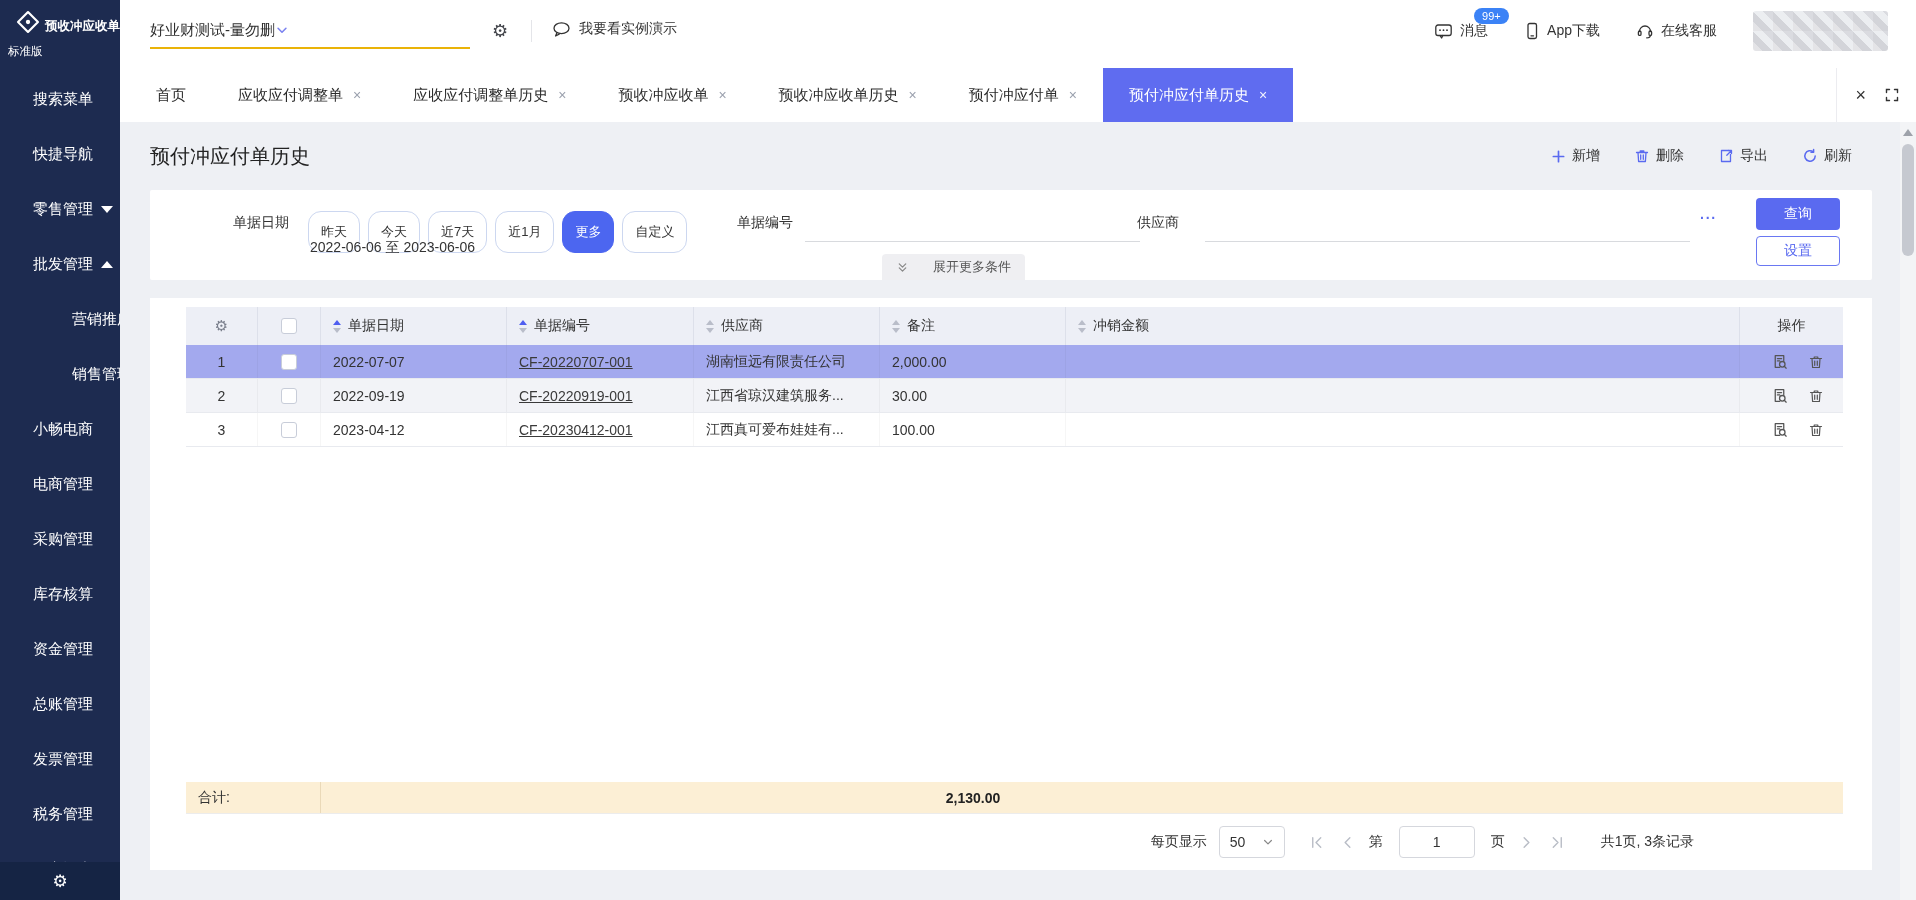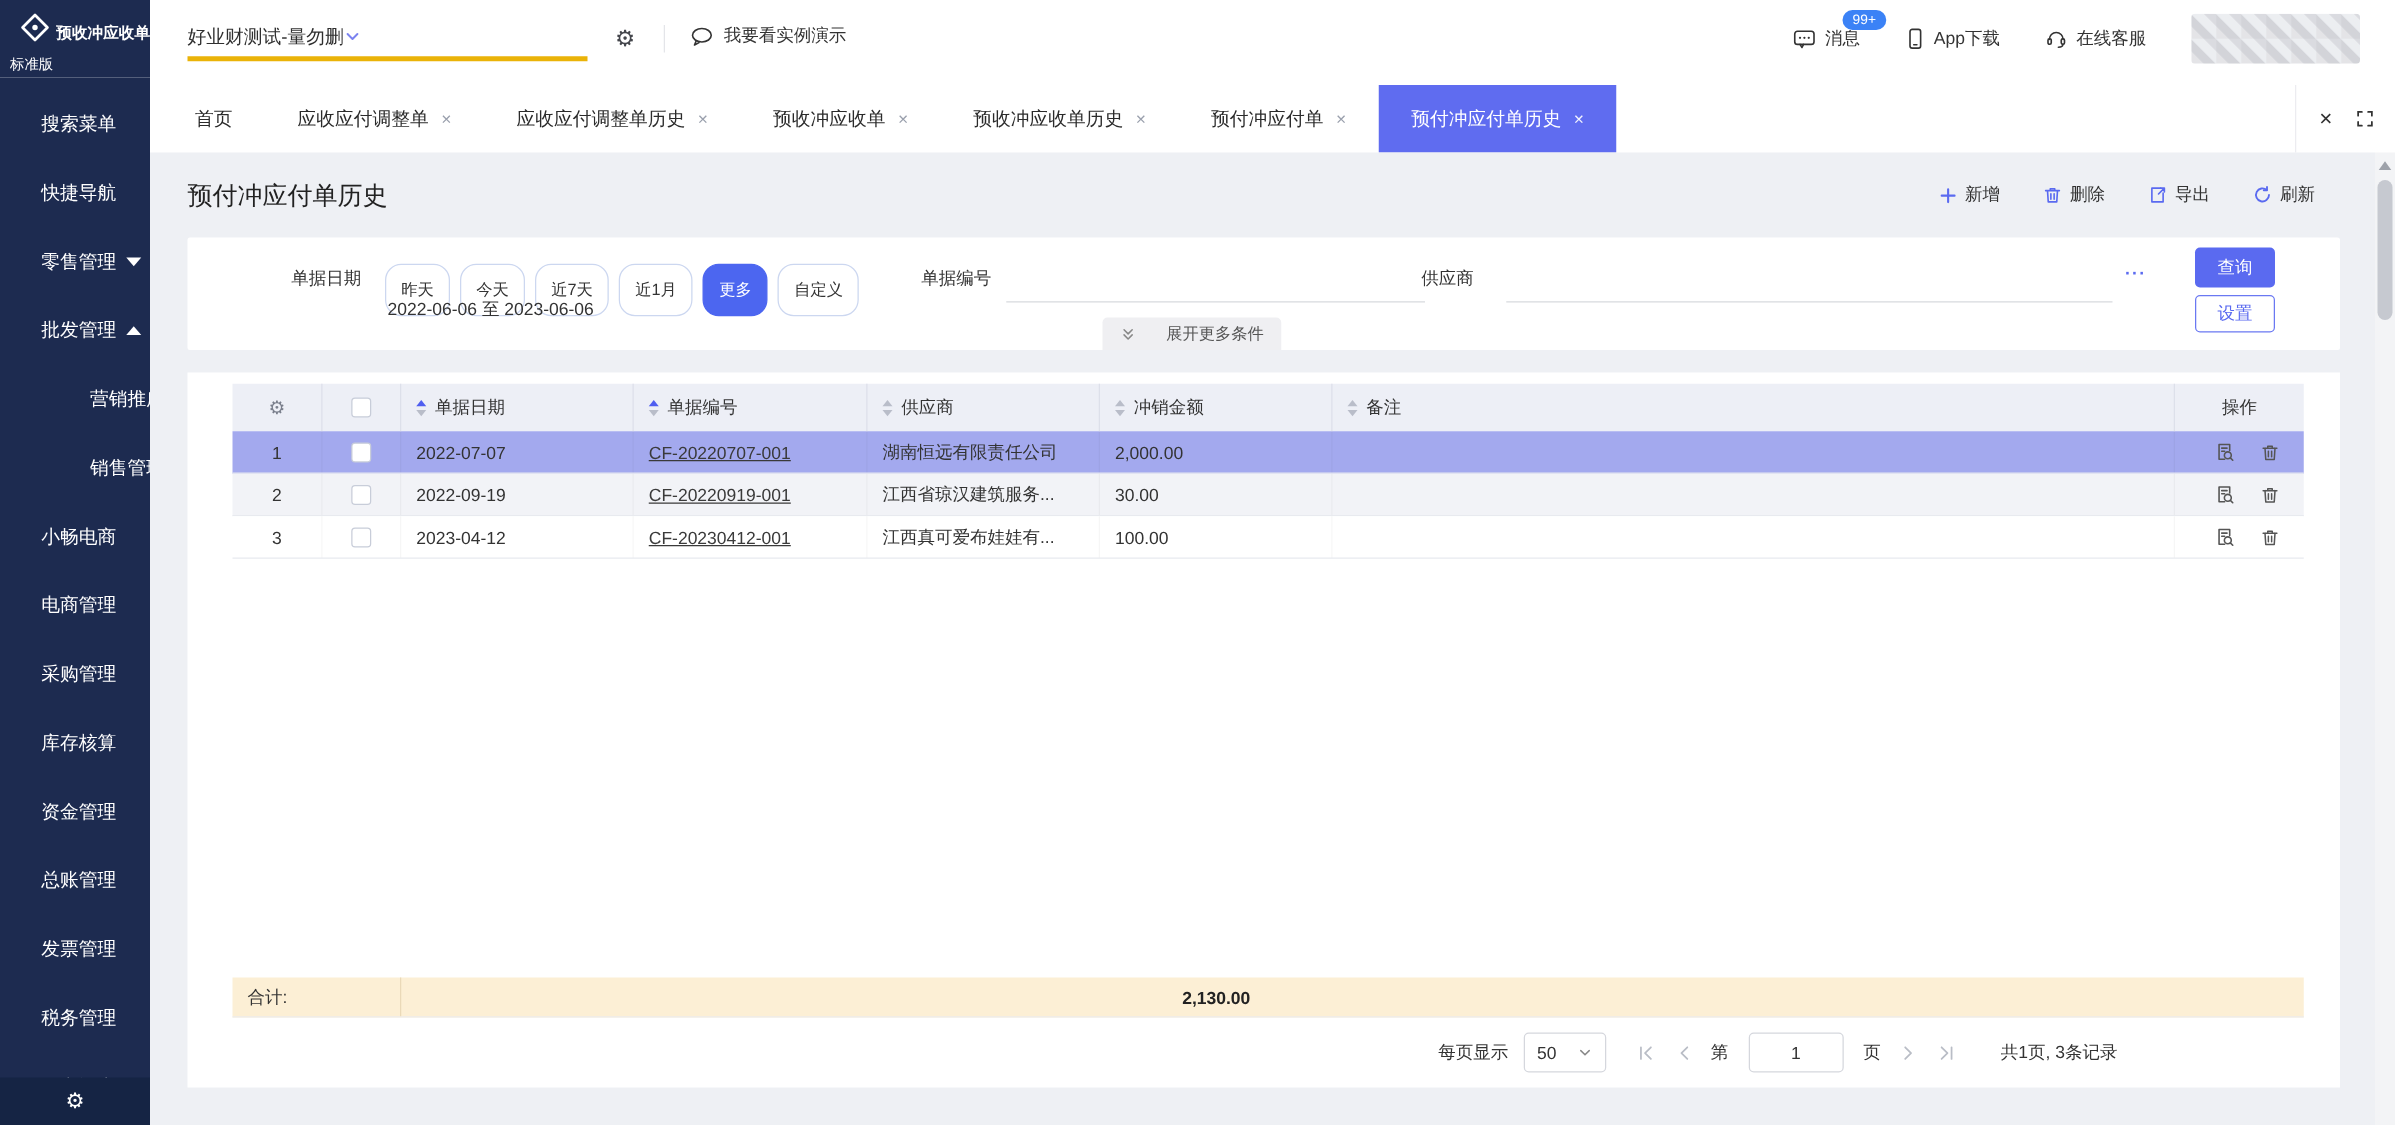--- a/index.html
+++ b/index.html
@@ -7,21 +7,21 @@
   .stage{position:relative;width:1916px;height:900px;background:#fff;overflow:hidden;
          font-family:"Liberation Sans","DejaVu Sans",sans-serif;color:#333;font-size:14px}
   svg{display:block}
 
   
   .topbar{position:absolute;top:0;left:0;width:1916px;height:62px;background:#fff}
   .logo-block{position:absolute;top:0;left:0;width:120px;height:62px;background:#1d2b50;color:#fff}
   .logo-ic{position:absolute;left:15px;top:9px}
   .brand-name{position:absolute;left:45px;top:18px;font-size:12.5px;font-weight:700;white-space:nowrap}
   .brand-ed{position:absolute;left:8px;top:44px;font-size:11.5px}
-  .account{position:absolute;left:150px;top:13px;width:320px;height:36px;border-bottom:4px solid #eab308;
+  .account{position:absolute;left:150px;top:13px;width:320px;height:36px;border-bottom:2px solid #eab308;
            display:flex;align-items:center;justify-content:flex-start;font-size:15px;color:#2f2f2f}
   .tb-gear{position:absolute;left:492px;top:21px;font-size:18px;color:#44464c;line-height:20px}
   .tb-div{position:absolute;left:531px;top:20px;width:1px;height:22px;background:#e4e5e9}
   .demo{position:absolute;left:552px;top:20px;display:flex;align-items:center;gap:8px;color:#333}
   .topbar-right{position:absolute;right:28px;top:0;height:62px;display:flex;align-items:center;gap:36px}
   .tb-item{display:flex;align-items:center;gap:7px;color:#333}
   .msg-wrap{position:relative}
   .badge{position:absolute;top:-14px;left:40px;background:#3b82f6;color:#fff;font-size:11px;font-weight:400;
          padding:2px 8px;border-radius:10px;white-space:nowrap}
   .user-blur{width:135px;height:40px;border-radius:3px;
@@ -63,21 +63,21 @@
   
   .filter-card{position:absolute;left:30px;top:68px;width:1722px;height:90px;background:#fff;border-radius:2px}
   .f-label{position:absolute;font-size:14px;color:#333}
   .pills{position:absolute;left:158px;top:21px;display:flex;gap:8px}
   .pill{height:42px;padding:0 12px;display:flex;align-items:center;font-size:13px;color:#333;
         background:#fff;border:1px solid #ccd7f0;border-radius:13px}
   .pill.active{background:#4c66f0;border-color:#4c66f0;color:#fff}
   .date-range{position:absolute;left:160px;top:49px;font-size:14px;color:#333}
   .u-line{position:absolute;border-bottom:1px solid #d8dade}
   .dots{position:absolute;left:1550px;top:20px;color:#5a6af0;font-weight:700;letter-spacing:1px}
-  .btn{position:absolute;left:1606px;width:64px;display:flex;align-items:center;justify-content:center;
+  .btn{position:absolute;left:1606px;width:84px;display:flex;align-items:center;justify-content:center;
        font-size:14px;border-radius:4px}
   .btn.primary{top:8px;height:32px;background:#5a6af0;color:#fff}
   .btn.ghost{top:46px;height:30px;background:#fff;border:1px solid #6a78f2;color:#5a6af0}
   .expand-more{position:absolute;left:732px;top:64px;height:26px;padding:0 14px;background:#efeff2;
                border-radius:4px 4px 0 0;display:flex;align-items:center;gap:24px;font-size:13px;color:#555}
 
   
   .table-card{position:absolute;left:30px;top:176px;width:1722px;height:572px;background:#fff}
   .tbl{position:absolute;left:36px;top:9px;width:1657px}
   .grid{display:grid;grid-template-columns:72px 63px 186px 187px 186px 186px 1fr 103px;align-items:stretch}
@@ -394,28 +394,28 @@
                 <i class="s-up"></i>
                 <i class="s-down"></i>
               </span>
             <span>供应商</span>
           </div>
           <div>
             <span class="sort">
                 <i class="s-up"></i>
                 <i class="s-down"></i>
               </span>
-            <span>冲销金额</span>
+            <span>备注</span>
           </div>
           <div>
             <span class="sort">
                 <i class="s-up"></i>
                 <i class="s-down"></i>
               </span>
-            <span>备注</span>
+            <span>冲销金额</span>
           </div>
           <div>
             <span>操作</span>
           </div>
         </div>
 
         <div class="grid trow hl">
           <div class="cno">1</div>
           <div class="ccb">
               <span class="cb"></span>

